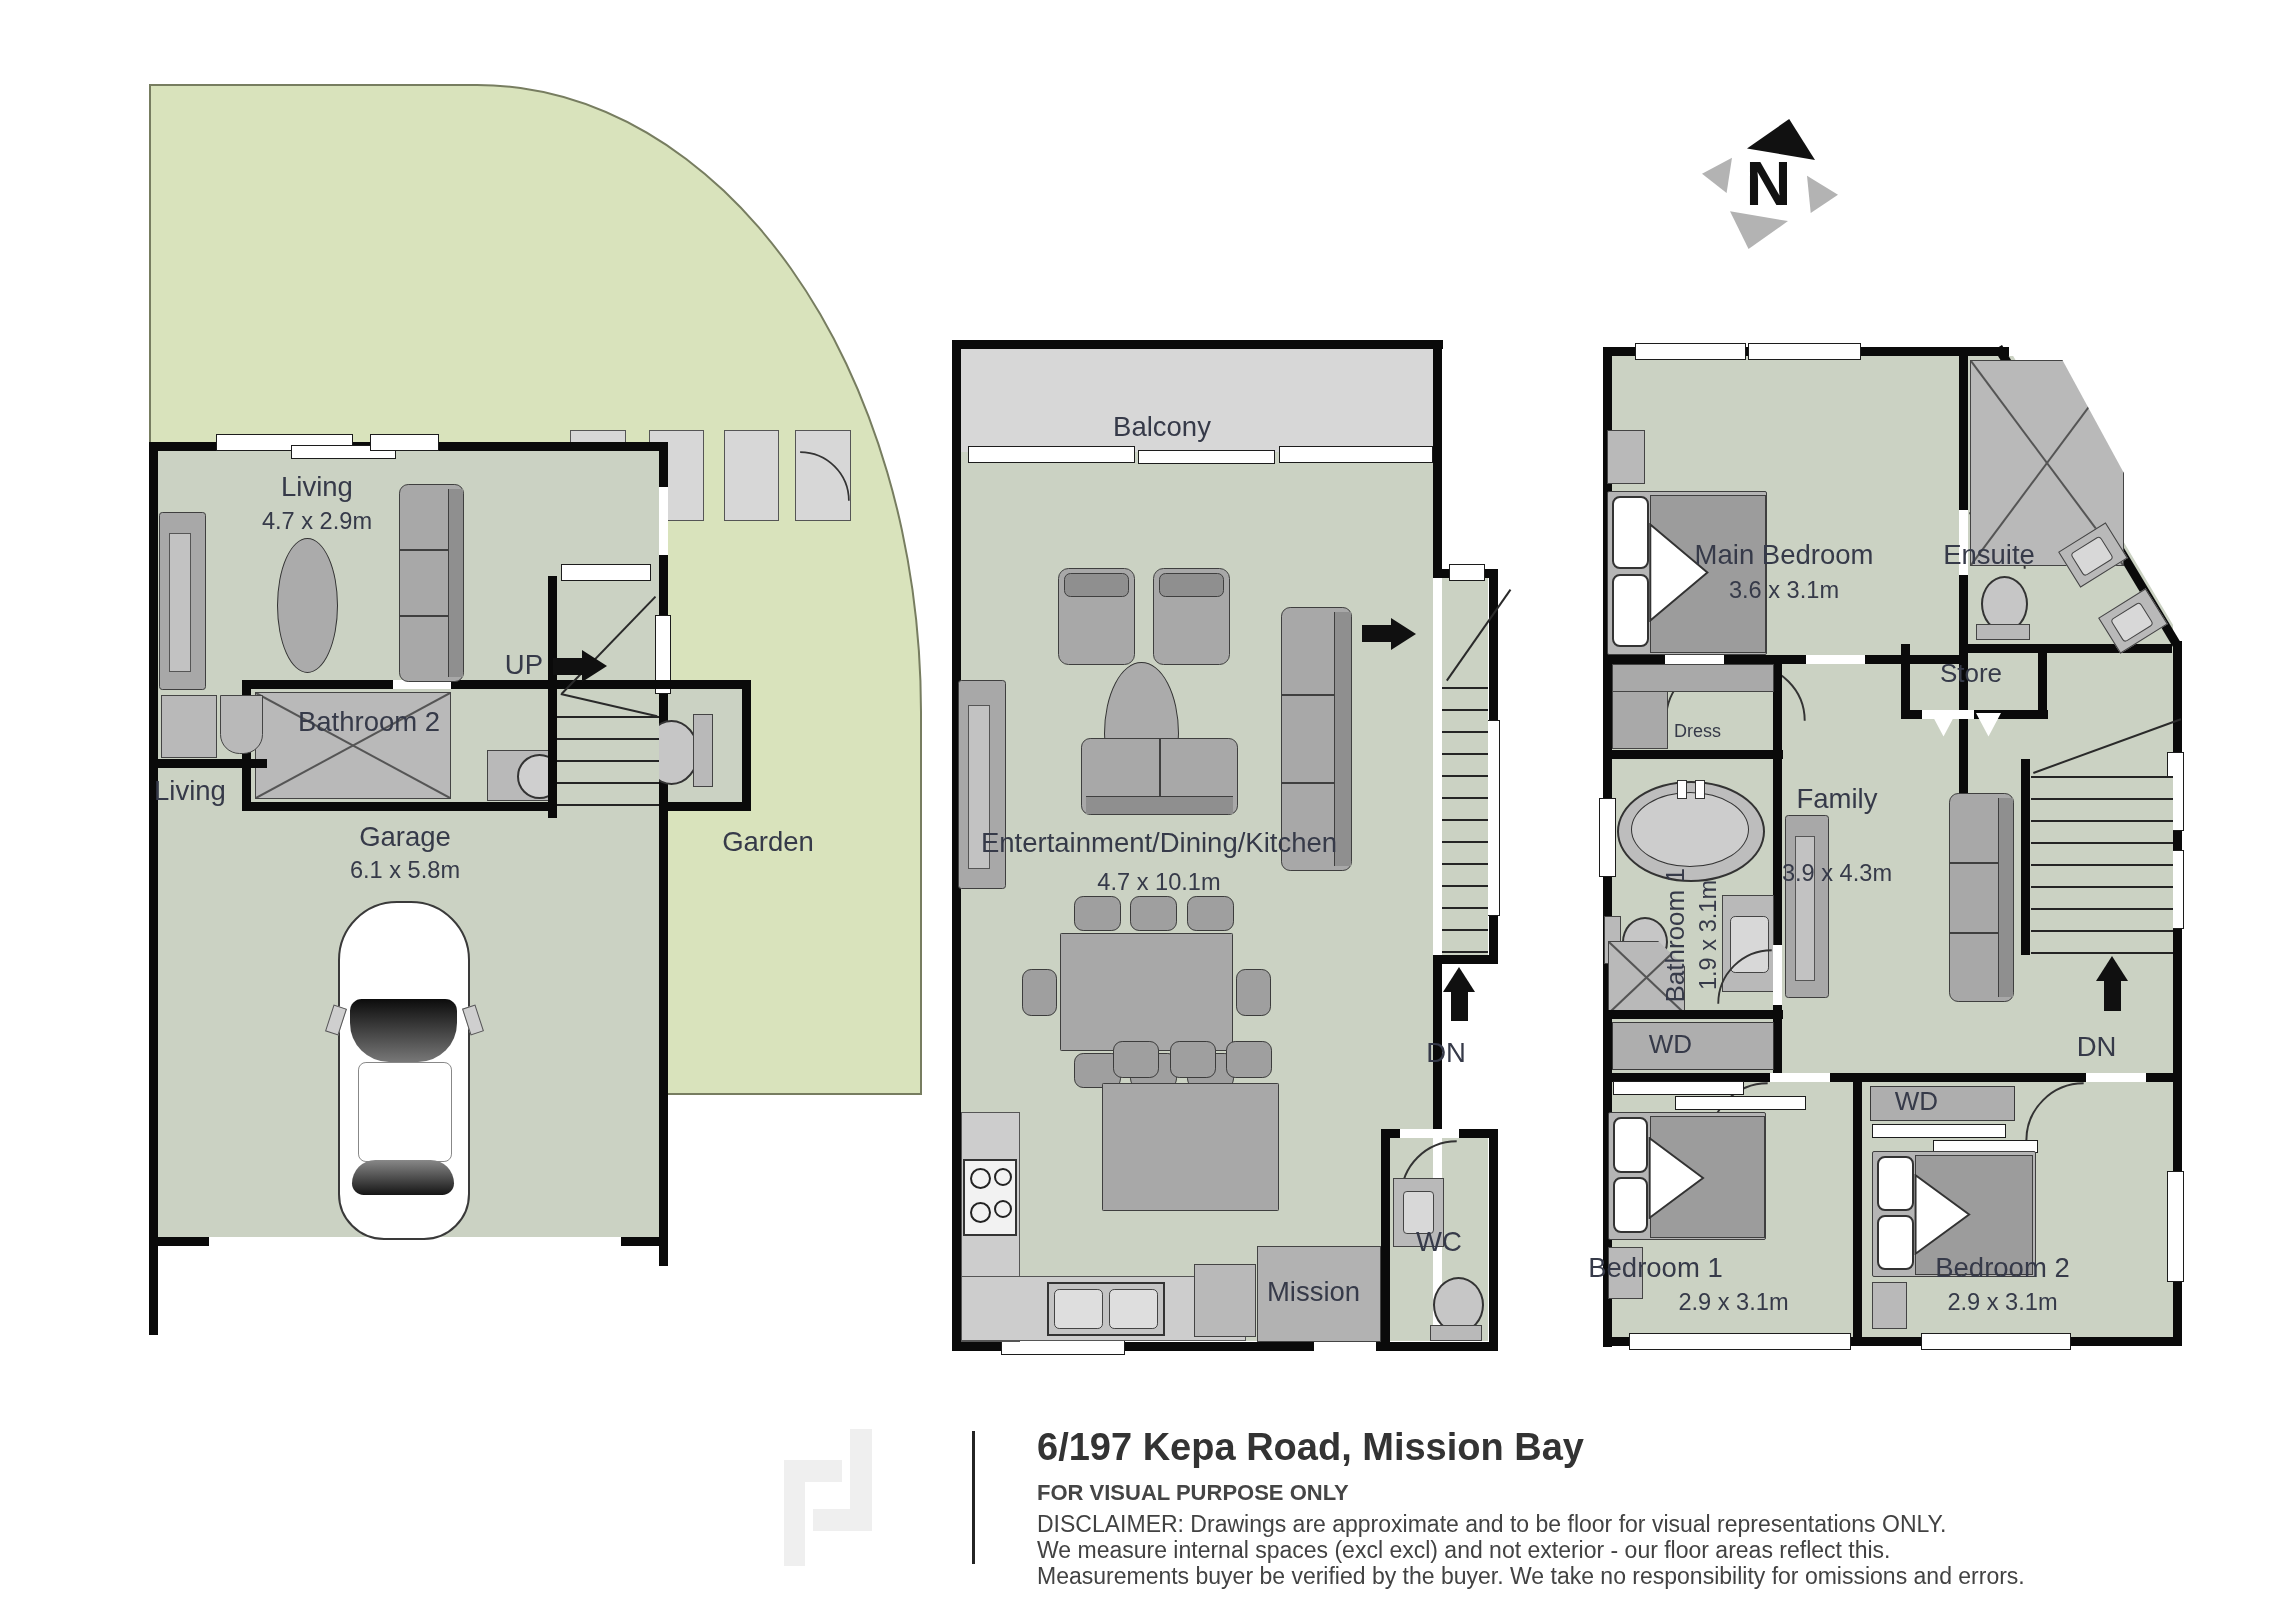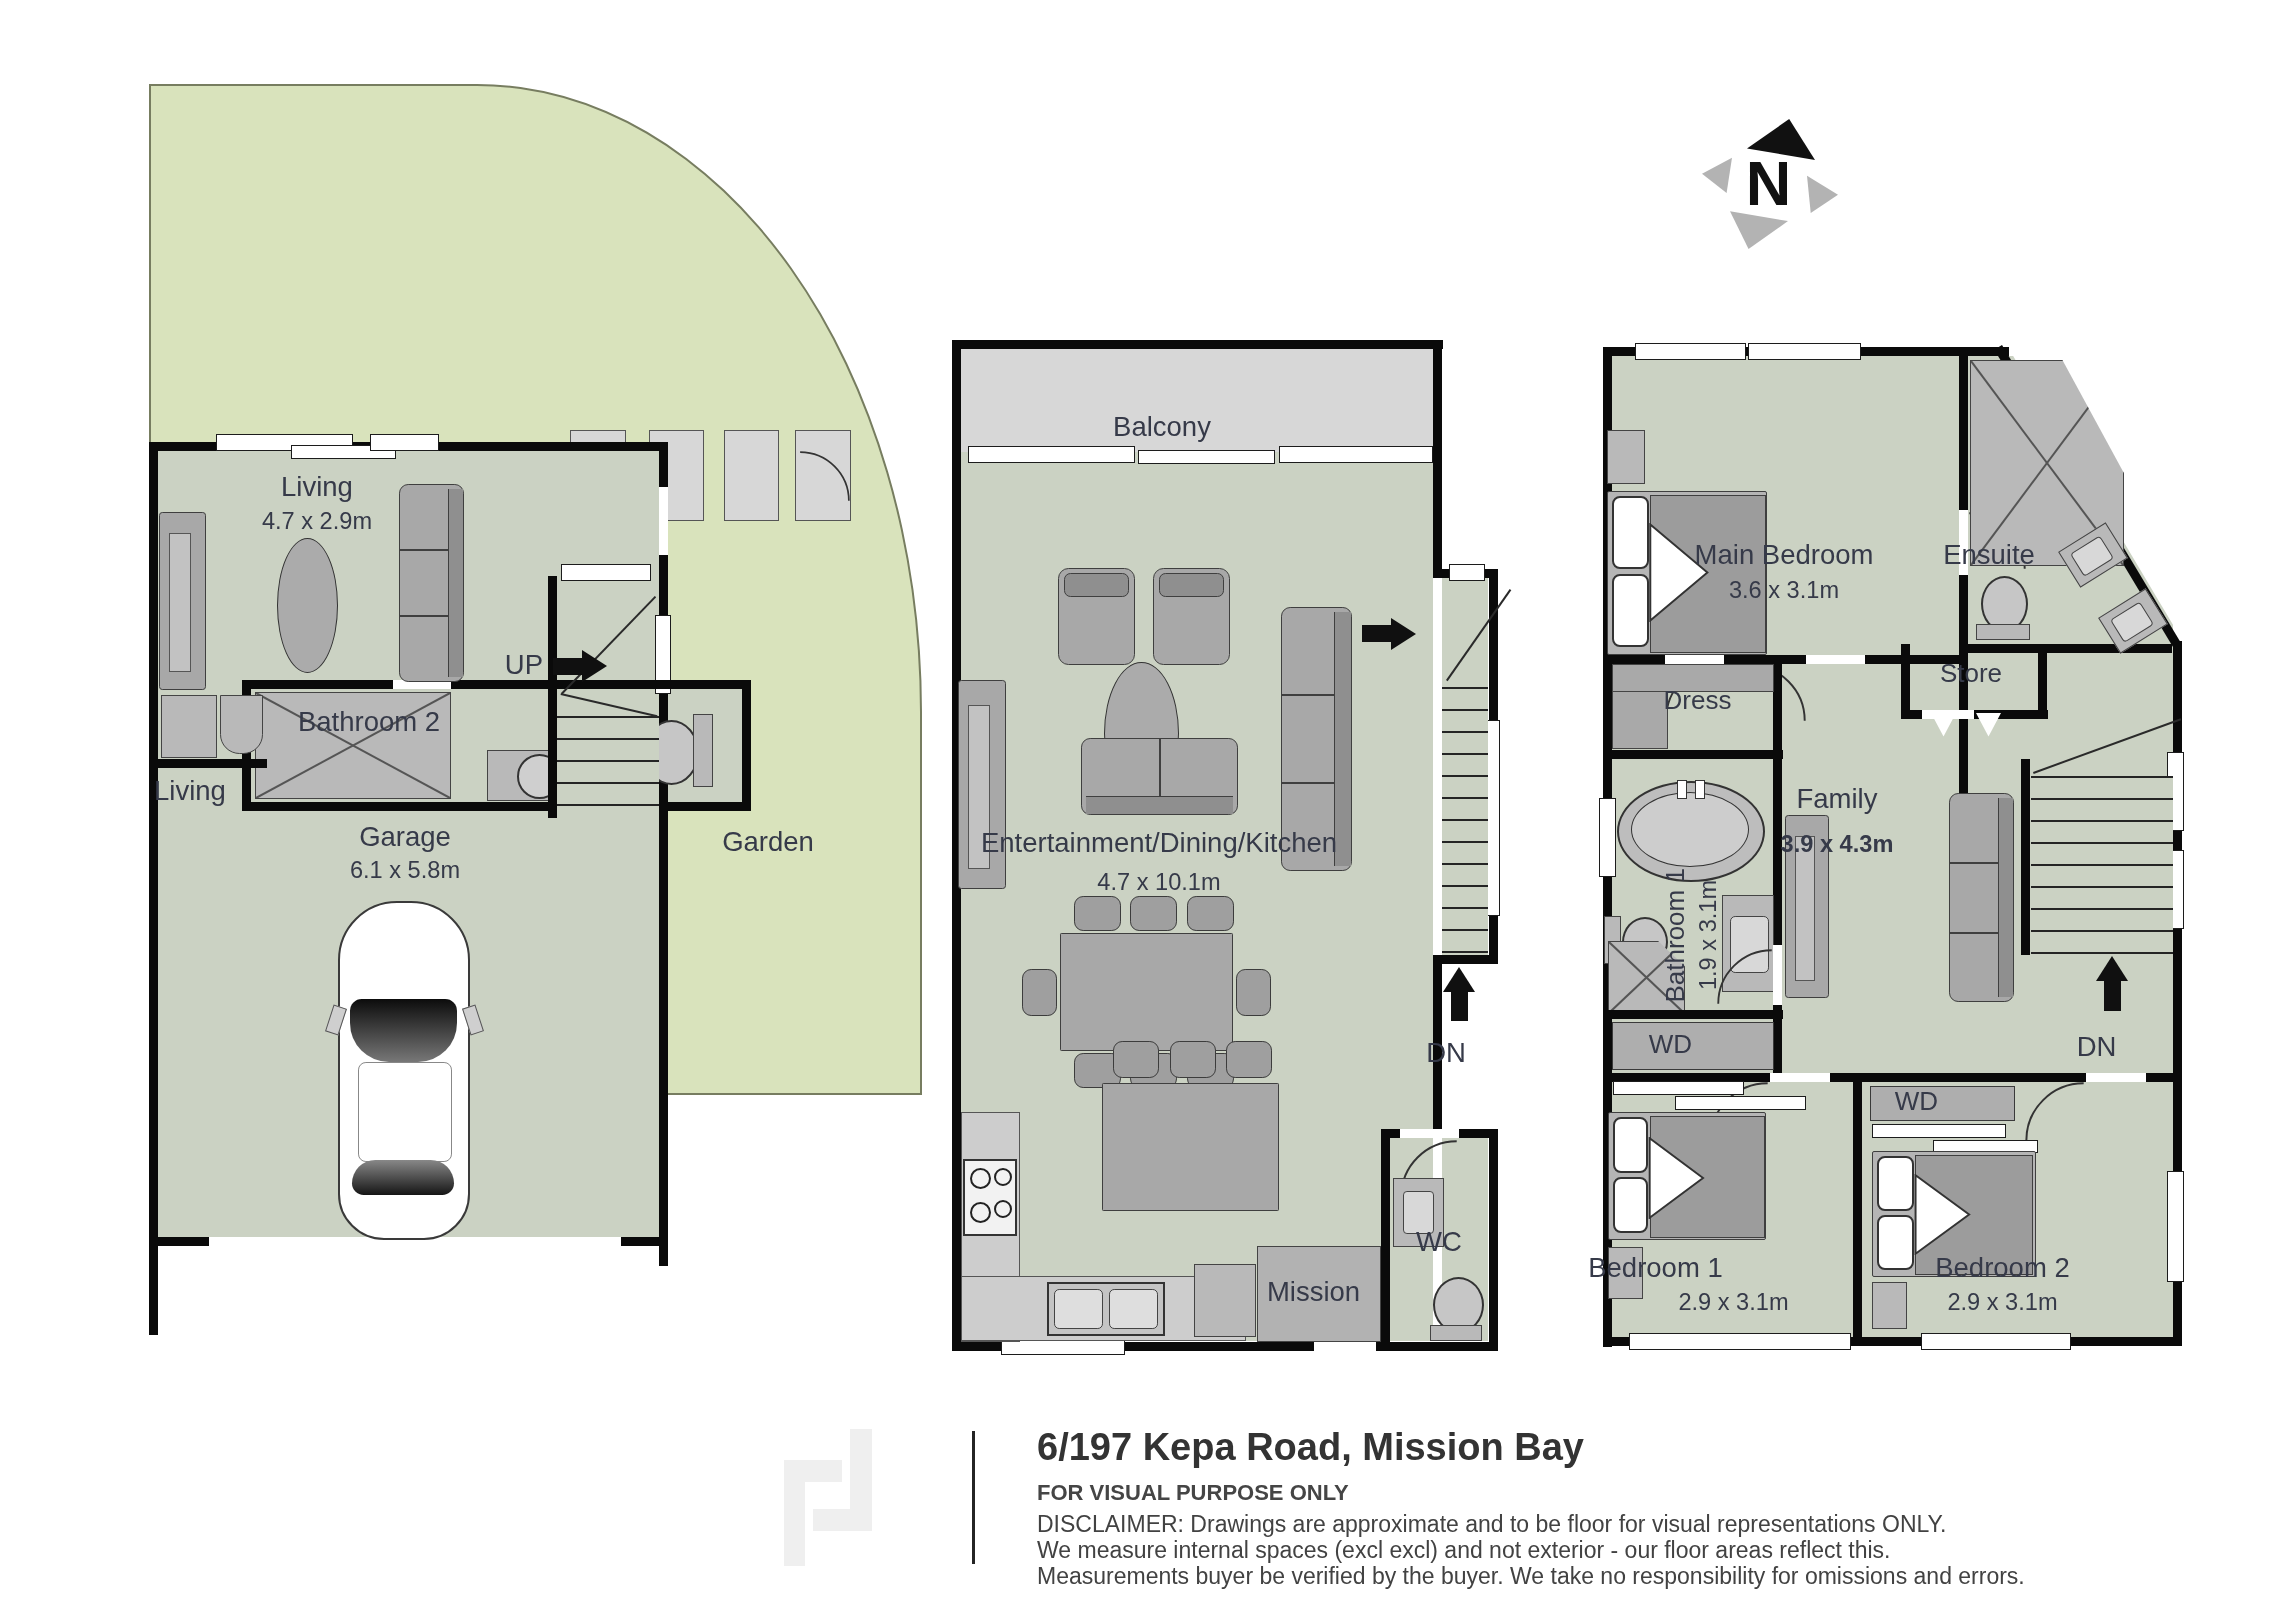--- a/index.html
+++ b/index.html
@@ -287,21 +287,21 @@
     <div class="wall" style="left:1901px;top:710px;width:147px;height:9.2px;"></div>
     <div class="gap" style="left:1922px;top:710px;width:52px;height:9.2px;"></div>
     <div class="lb" style="left:1912px;top:659px;width:118px;font-size:26px;">Store</div>
     <div class="abs" style="left:1931px;top:713px;width:25px;height:23.6px;background:#fff;clip-path:polygon(0 0,100% 0,50% 100%);border:0;"></div>
     <div class="abs" style="left:1976px;top:713px;width:25px;height:23.6px;background:#fff;clip-path:polygon(0 0,100% 0,50% 100%);"></div>
 
     <div class="wall" style="left:1773px;top:664px;width:9.2px;height:418px;"></div>
     <div class="wall" style="left:1603px;top:750px;width:180px;height:9.2px;"></div>
     <div class="fd" style="left:1612px;top:664px;width:162px;height:27.5px;background:#a9a9a9;"></div>
     <div class="fd" style="left:1612px;top:691px;width:56px;height:58px;background:#a9a9a9;"></div>
-    <div class="lb" style="left:1645px;top:686px;width:105px;font-size:26px;">Dress</div>
+    <div class="lb" style="left:1645px;top:722px;width:105px;font-size:18px;">Dress</div>
 
     <div class="abs" style="left:1617px;top:781px;width:144px;height:97px;background:#bdbdbd;border:2px solid #333;border-radius:50%;">
       <div class="abs" style="left:11.8px;top:9.2px;width:116px;height:73px;background:#cdcdcd;border:1.3px solid #333;border-radius:50%;"></div>
       <div class="abs" style="left:58px;top:-2.6px;width:7.9px;height:17px;background:#fff;border:0.7px solid #333;"></div>
       <div class="abs" style="left:76px;top:-2.6px;width:7.9px;height:17px;background:#fff;border:0.7px solid #333;"></div>
     </div>
     <div class="fd" style="left:1604px;top:916px;width:17px;height:48px;"></div>
     <div class="abs" style="left:1622px;top:917px;width:42px;height:46px;border:2px solid #333;border-radius:50%;background:#c6c6c6;"></div>
     <div class="fd" style="left:1608px;top:941px;width:77px;height:73px;clip-path:polygon(0 0,65% 0,100% 35%,100% 100%,0 100%);top:941px;">
       <svg class="xp" width="100%" height="100%" viewBox="0 0 100 100" preserveAspectRatio="none">
@@ -333,21 +333,21 @@
       </svg>
 
     <div class="f" style="left:1785px;top:815px;width:44px;height:183px;">
       <div class="abs" style="left:8.5px;top:19.6px;width:18.3px;height:143px;background:#c2c2c2;border:0.7px solid #555;"></div>
     </div>
     <div class="f" style="left:1949px;top:793px;width:65px;height:209px;border-radius:9.2px;
          background-image:linear-gradient(to bottom,transparent 0 68px,#3f3f3f 68px 70px,transparent 70px 138px,#3f3f3f 138px 140px,transparent 140px);">
       <div class="abs" style="right:0;top:3.9px;width:14.4px;height:199px;background:#8f8f8f;border-left:1.3px solid #3f3f3f;"></div>
     </div>
     <div class="lb" style="left:1739px;top:784px;width:196px;">Family</div>
-    <div class="lb dm" style="left:1739px;top:832px;width:196px;font-weight:bold;">3.9 x 4.3m</div>
+    <div class="lb dm" style="left:1739px;top:861px;width:196px;">3.9 x 4.3m</div>
 
     <div class="wall" style="left:2021px;top:759px;width:9.2px;height:196px;"></div>
     <div class="sage tread" style="left:2031px;top:776px;width:142px;height:179px;"></div>
     <div class="line" style="left:2033px;top:772px;width:157px;transform:rotate(-20deg);"></div>
     <div class="tri-u" style="left:2096px;top:956px;"></div>
     <div class="abs" style="left:2104px;top:980px;width:17px;height:31px;background:#101010;"></div>
     <div class="lb" style="left:2054px;top:1032px;width:85px;">DN</div>
 
     <div class="wall" style="left:1853px;top:1082px;width:9.2px;height:264px;"></div>
     <div class="win" style="left:1613px;top:1081px;width:131px;height:14.4px;"></div>

